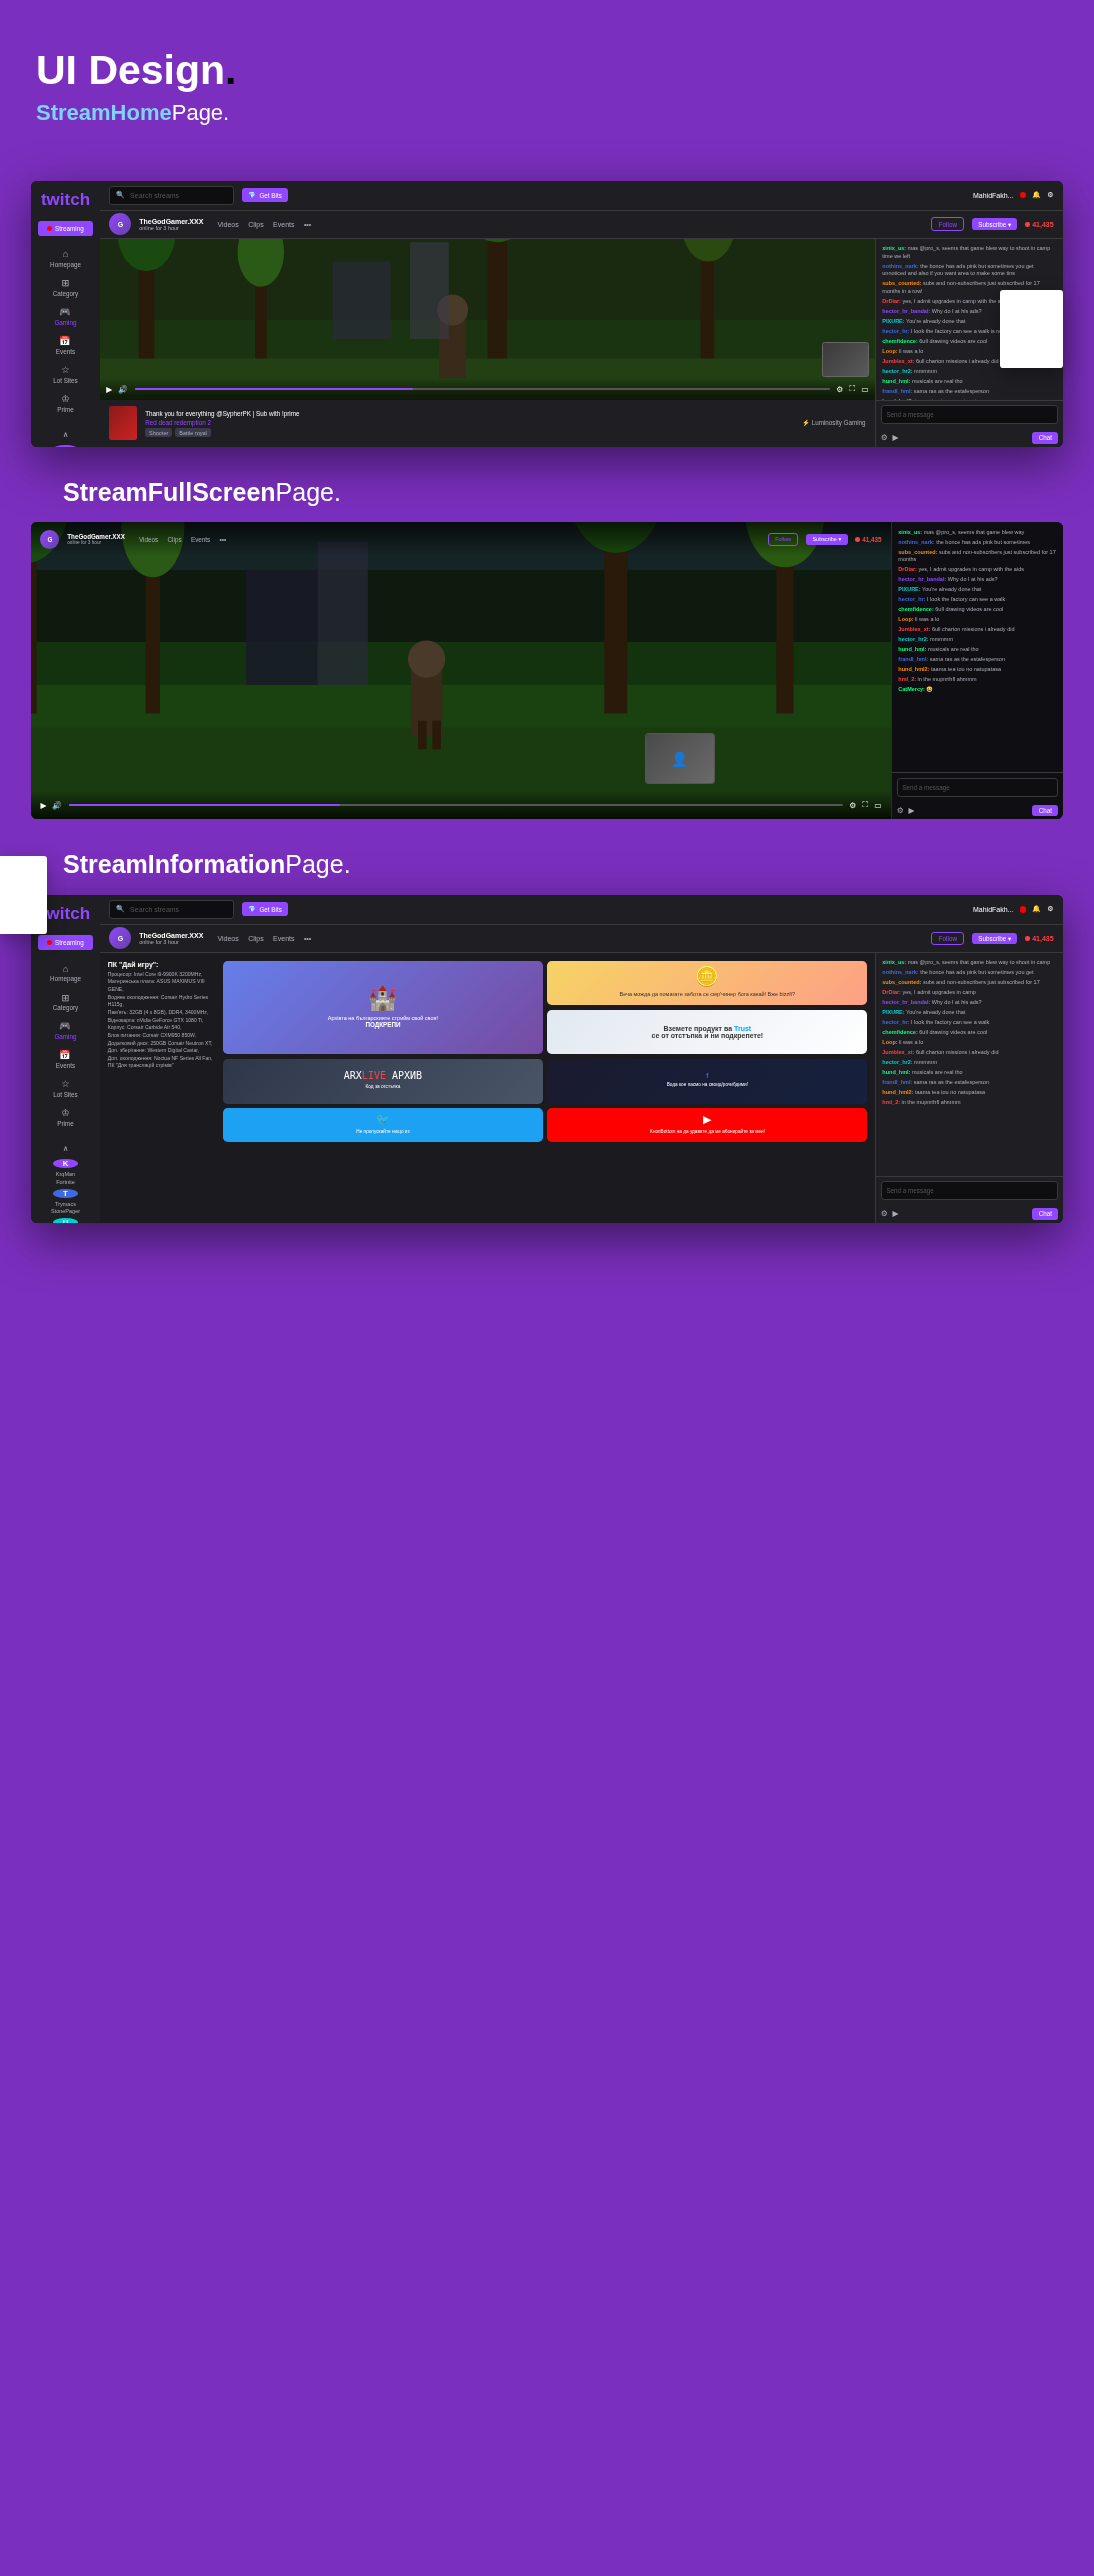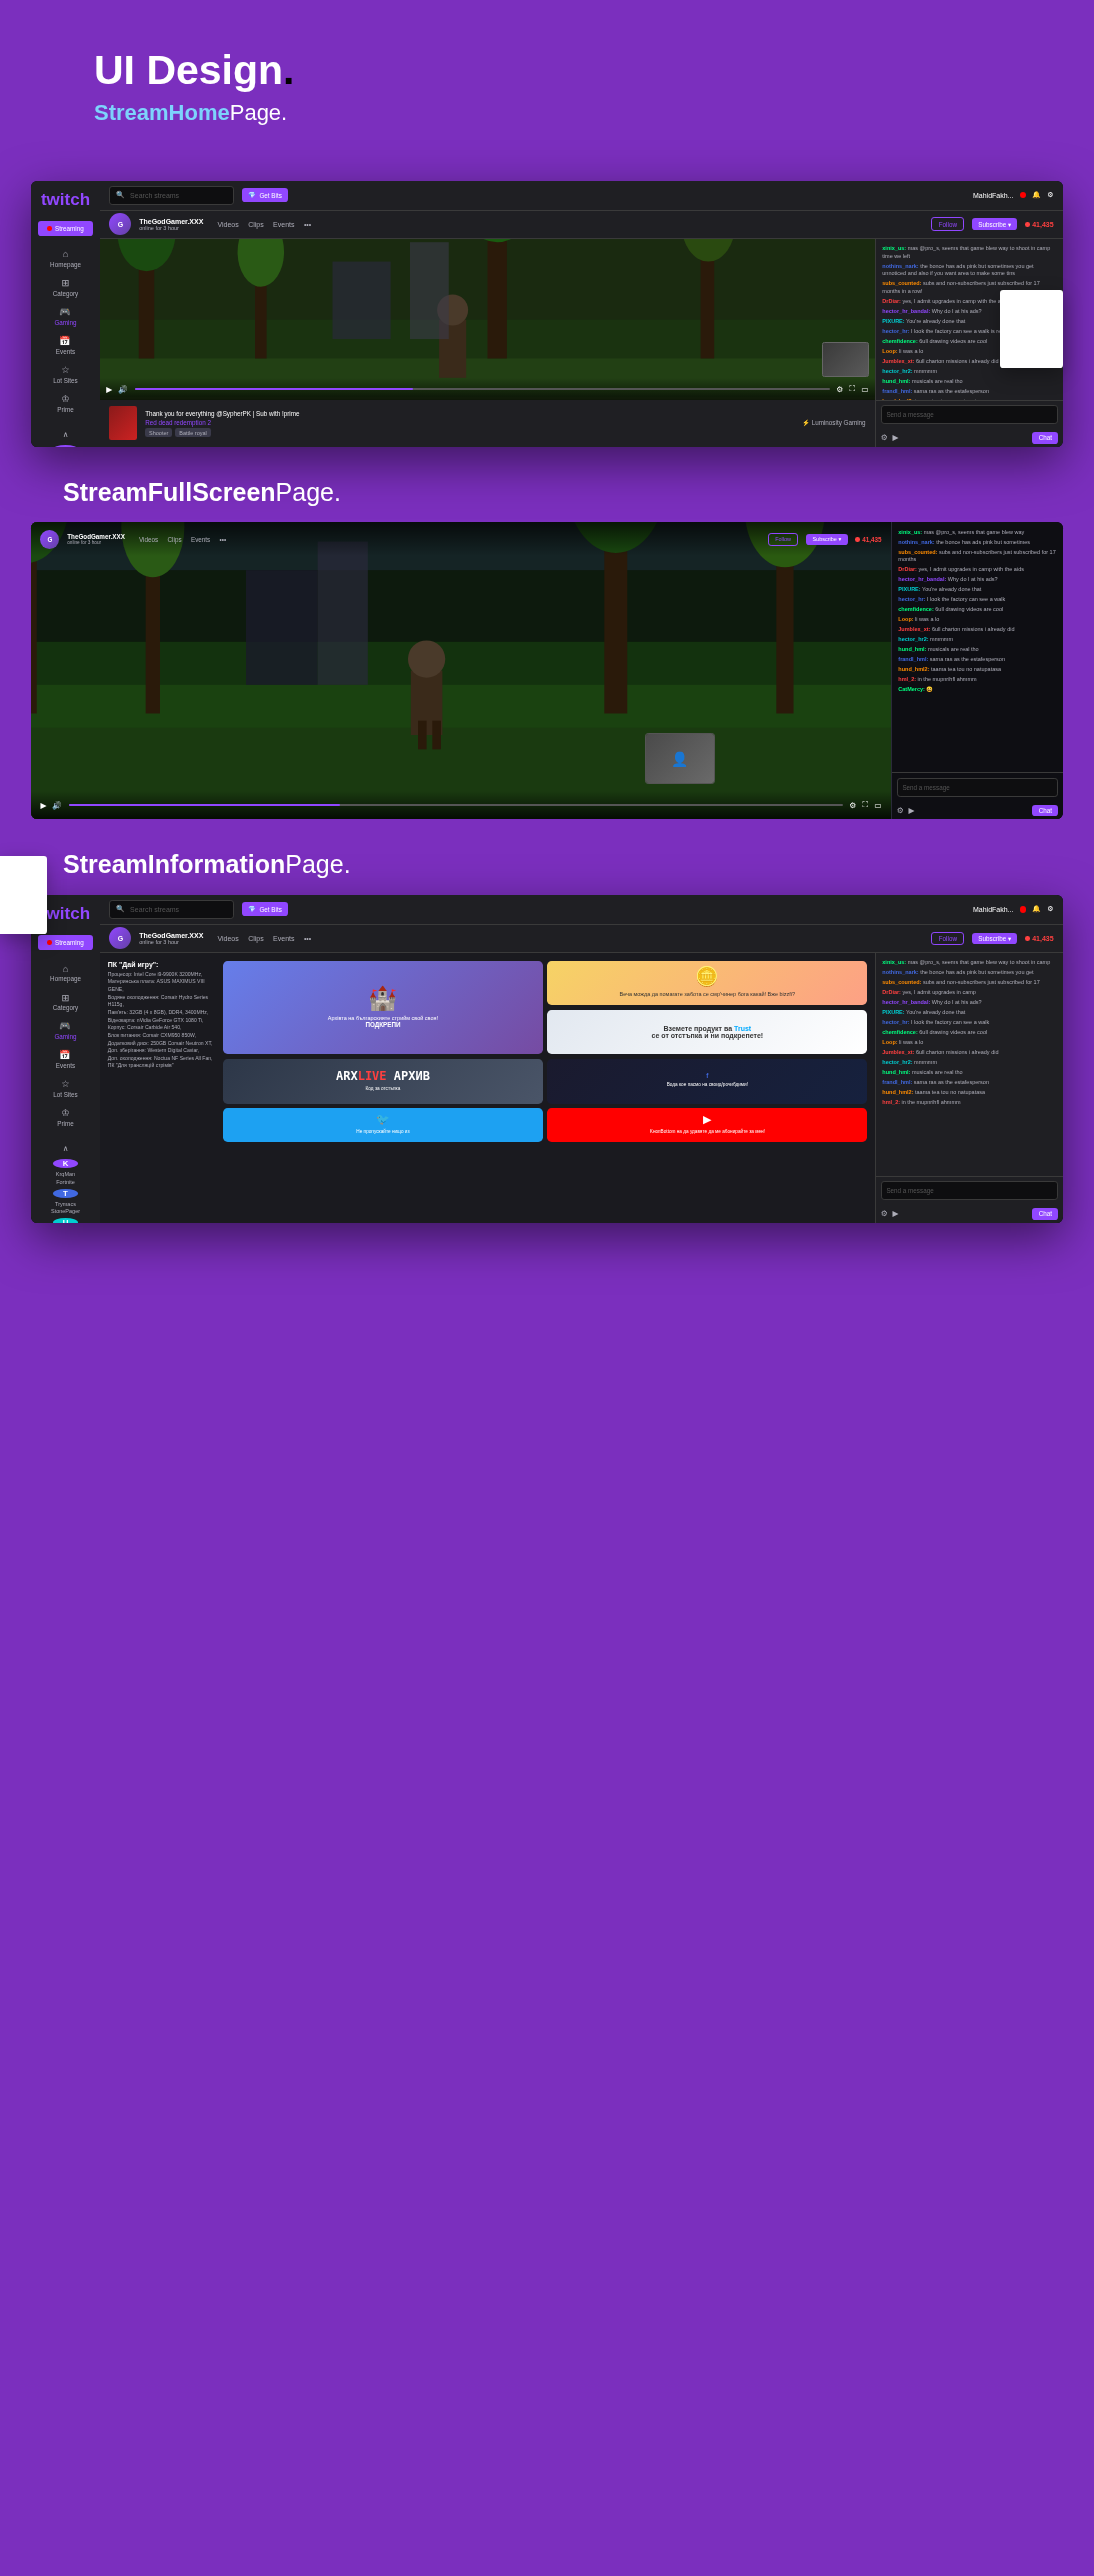--- a/index.html
+++ b/index.html
@@ -7,21 +7,21 @@
       background: #7b2fbe;
       font-family: 'Helvetica Neue', Arial, sans-serif;
       color: #fff;
       min-height: 2576px;
       width: 1094px;
       overflow-x: hidden;
     }
 
     
     .hero {
-      padding: 47px 94px 31px;
+      padding: 47px 36px 31px;
     }
     .hero-title {
       font-size: 41px;
       font-weight: 900;
       color: #fff;
       margin-bottom: 6.3px;
     }
     .hero-title .dot {
       color: #000;
     }
@@ -1098,21 +1098,21 @@
                 </div>
 
                 <div class="info-panel trust">
                   <div style="text-align:center;padding:4.7px;">
                     <div class="panel-text dark" style="font-size:7px;font-weight:bold;">Вземете продукт ва <span style="color:#00aaff;">Trust</span><br>се от отстъпка и ни подкрепете!</div>
                   </div>
                 </div>
 
                 <div class="info-panel arx">
                   <div style="padding:4.7px;text-align:center;">
-                    <div style="font-size:12px;font-weight:bold;color:#fff;font-family:monospace;">ARX<span style="color:#ff4040;">LIVE</span> АРХИВ</div>
+                    <div style="font-size:10px;font-weight:normal;color:#fff;font-family:monospace;">ARX<span style="color:#ff4040;">LIVE</span> АРХИВ</div>
                     <div class="panel-text" style="font-size:4.7px;">Код за отстъпка</div>
                   </div>
                 </div>
 
                 <div class="info-panel ksg">
                   <div style="padding:4.7px;text-align:center;">
                     <div style="font-size:6.3px;font-weight:bold;color:#4169e1;">f</div>
                     <div class="panel-text" style="font-size:4.7px;">Вода кое пасмо на своид/рочибдими!</div>
                   </div>
                 </div>

